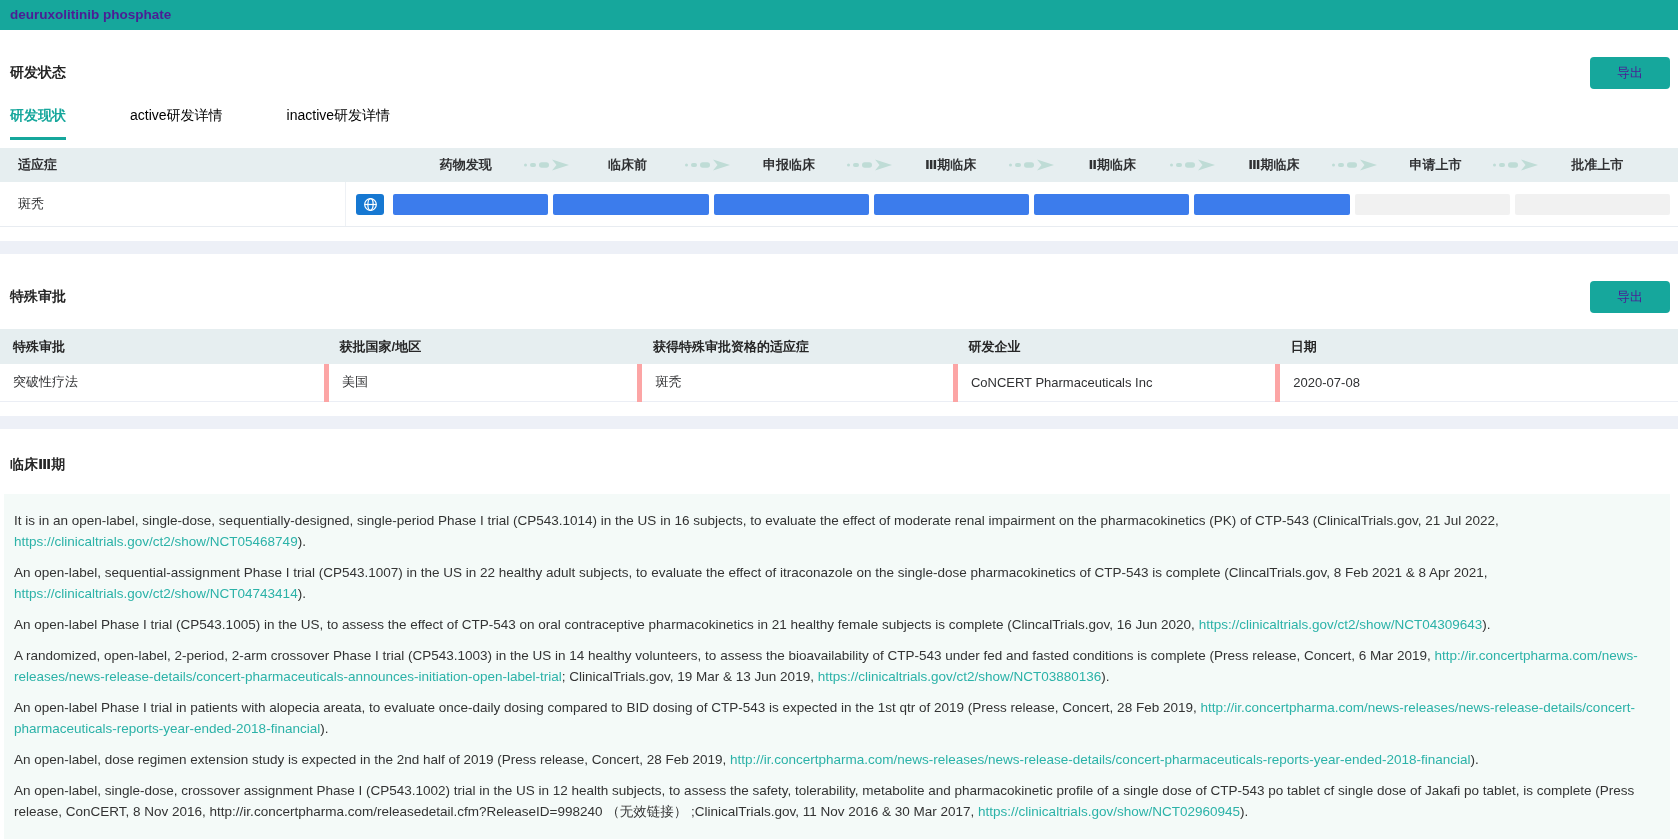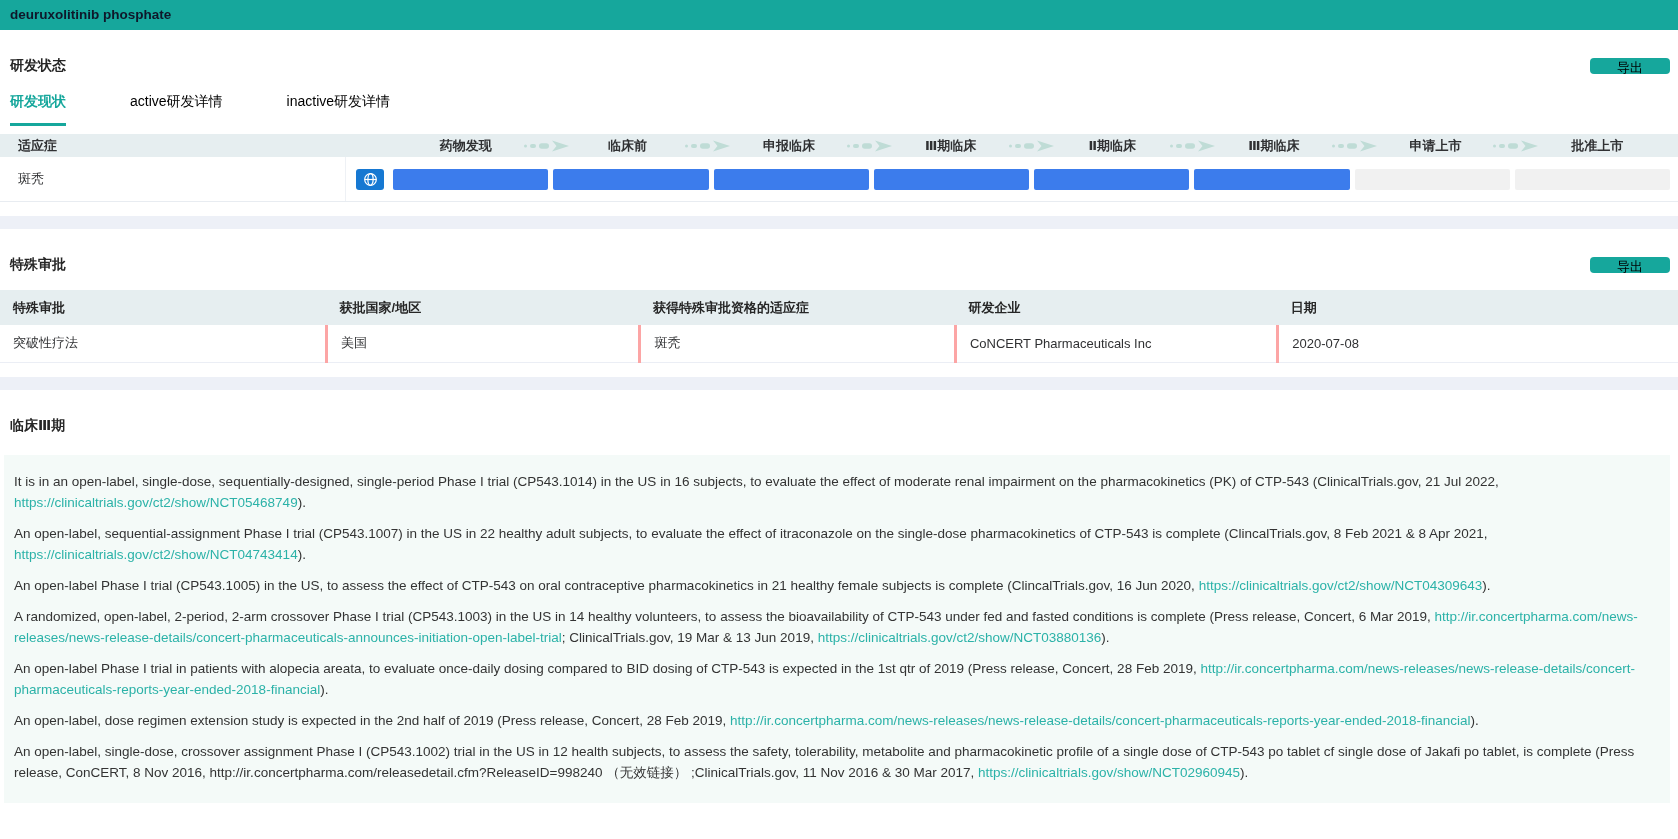--- a/index.html
+++ b/index.html
@@ -3,37 +3,37 @@
 <meta charset="utf-8">
 <style>
   * { box-sizing: border-box; }
   html,body { margin:0; padding:0; }
   body {
     width:1678px; height:839px; overflow:hidden; background:#fff;
     font-family:"Liberation Sans","DejaVu Sans",sans-serif;
     color:#303133;
   }
   .topbar {
-    height:30px; background:var(--accent); color:#0f172a;
+    height:30px; background:var(--accent); color:#4c1d95;
     font-size:13.5px; font-weight:bold; line-height:30px; padding-left:10px;
   }
   .sec-head { display:flex; justify-content:space-between; align-items:center; padding:27px 8px 0 10px; }
   .sec-title { font-size:14px; font-weight:bold; color:#262626; }
   .export-btn {
-    background:var(--accent); color:#000000; border:none; border-radius:4px;
-    width:80px; height:16px; font-size:13px; cursor:pointer;
+    background:var(--accent); color:#4c1d95; border:none; border-radius:4px;
+    width:80px; height:32px; font-size:13px; cursor:pointer;
     font-family:inherit;
   }
   .tabs { display:flex; gap:64px; padding:18px 0 0 10px; }
   .tab { font-size:14px; color:#000000; padding-bottom:12px; cursor:pointer; }
   .tab.active { color:var(--accent); font-weight:bold; border-bottom:3px solid var(--accent); }
 
   
   .pipe-head {
-    display:flex; align-items:center; height:23px; background:#e6eef0;
+    display:flex; align-items:center; height:34px; background:#e6eef0;
     font-weight:bold; font-size:13px; margin-top:8px;
   }
   .pipe-ind-col { width:385px; padding-left:18px; }
   .pipe-stages { flex:1; display:flex; }
   .stage { flex:1; text-align:center; position:relative; }
   .stage-arrow { position:absolute; right:-23px; top:50%; transform:translateY(-50%); }
   .pipe-row { display:flex; align-items:center; height:45px; border-bottom:1px solid #e8ecf1; font-size:13px; }
   .pipe-row-ind {
     width:346px; padding-left:18px; align-self:stretch;
     display:flex; align-items:center; border-right:1px solid #eef1f5;
@@ -50,21 +50,21 @@
 
   .divider { height:13px; background:#edf0f7; margin-top:14px; }
 
   
   .sp-table { width:100%; border-collapse:collapse; table-layout:fixed; font-size:13px; margin-top:16px; }
   .sp-table th {
     background:#e6eef0; height:35px; font-weight:bold; text-align:left;
     padding:0 8px 0 13px; font-size:13px; color:#262626;
   }
   .sp-table td {
-    height:37px; border-bottom:1px solid #ebeef5; border-right:3px solid #fca5a5;
+    height:37px; border-bottom:1px solid #ebeef5; border-right:5px solid #fca5a5;
     padding:0 8px 0 13px; color:#303133;
   }
   .sp-table td:last-child { border-right:none; }
 
   
   .phase3-block {
     margin:20px 8px 0 4px; background:#f4faf8;
     padding:16px 12px 10px 10px; font-size:13.5px; line-height:21px; color:#333;
     min-height:321px;
   }

